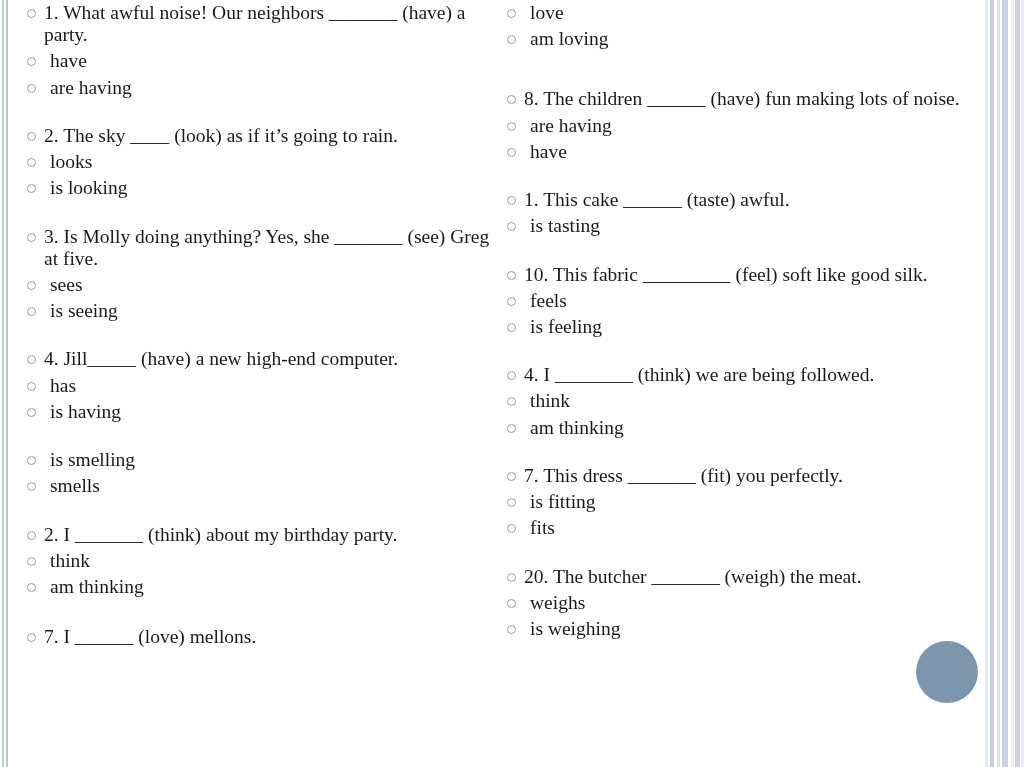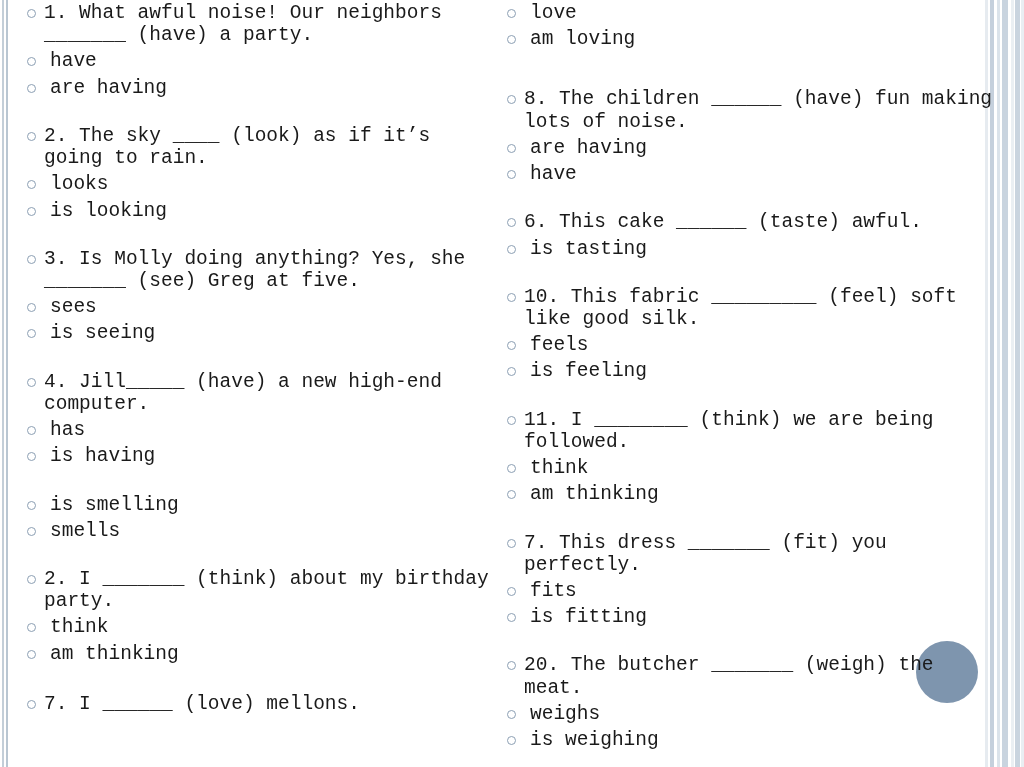--- a/index.html
+++ b/index.html
@@ -66,21 +66,20 @@
   
   .columns {
     position: absolute;
     left: 0; top: 0;
     width: 1024px;
     height: 767px;
   }
   .col {
     position: absolute;
     top: 0;
-    font-family: Liberation Mono, monospace;
   }
   .col-left  { left: 20px;  width: 470px; }
   .col-right { left: 500px; width: 500px; }
 
   .row {
     display: flex;
     align-items: flex-start;
     line-height: 1.14;
   }
   .bullet {
@@ -304,21 +303,21 @@
             </span>
           <span class="text">have</span>
         </div>
       </div>
 
       <div class="qgroup">
         <div class="row question">
           <span class="bullet">
               <i></i>
             </span>
-          <span class="text">6. This cake ______ (taste) awful.</span>
+          <span class="text">1. This cake ______ (taste) awful.</span>
         </div>
         <div class="row option">
           <span class="bullet">
               <i></i>
             </span>
           <span class="text">is tasting</span>
         </div>
       </div>
 
       <div class="qgroup">
@@ -340,21 +339,21 @@
             </span>
           <span class="text">is feeling</span>
         </div>
       </div>
 
       <div class="qgroup">
         <div class="row question">
           <span class="bullet">
               <i></i>
             </span>
-          <span class="text">11. I ________ (think) we are being followed.</span>
+          <span class="text">4. I ________ (think) we are being followed.</span>
         </div>
         <div class="row option">
           <span class="bullet">
               <i></i>
             </span>
           <span class="text">think</span>
         </div>
         <div class="row option">
           <span class="bullet">
               <i></i>
@@ -367,27 +366,27 @@
         <div class="row question">
           <span class="bullet">
               <i></i>
             </span>
           <span class="text">7. This dress _______ (fit) you perfectly.</span>
         </div>
         <div class="row option">
           <span class="bullet">
               <i></i>
             </span>
+          <span class="text">is fitting</span>
+        </div>
+        <div class="row option">
+          <span class="bullet">
+              <i></i>
+            </span>
           <span class="text">fits</span>
-        </div>
-        <div class="row option">
-          <span class="bullet">
-              <i></i>
-            </span>
-          <span class="text">is fitting</span>
         </div>
       </div>
 
       <div class="qgroup">
         <div class="row question">
           <span class="bullet">
               <i></i>
             </span>
           <span class="text">20. The butcher _______ (weigh) the meat.</span>
         </div>

